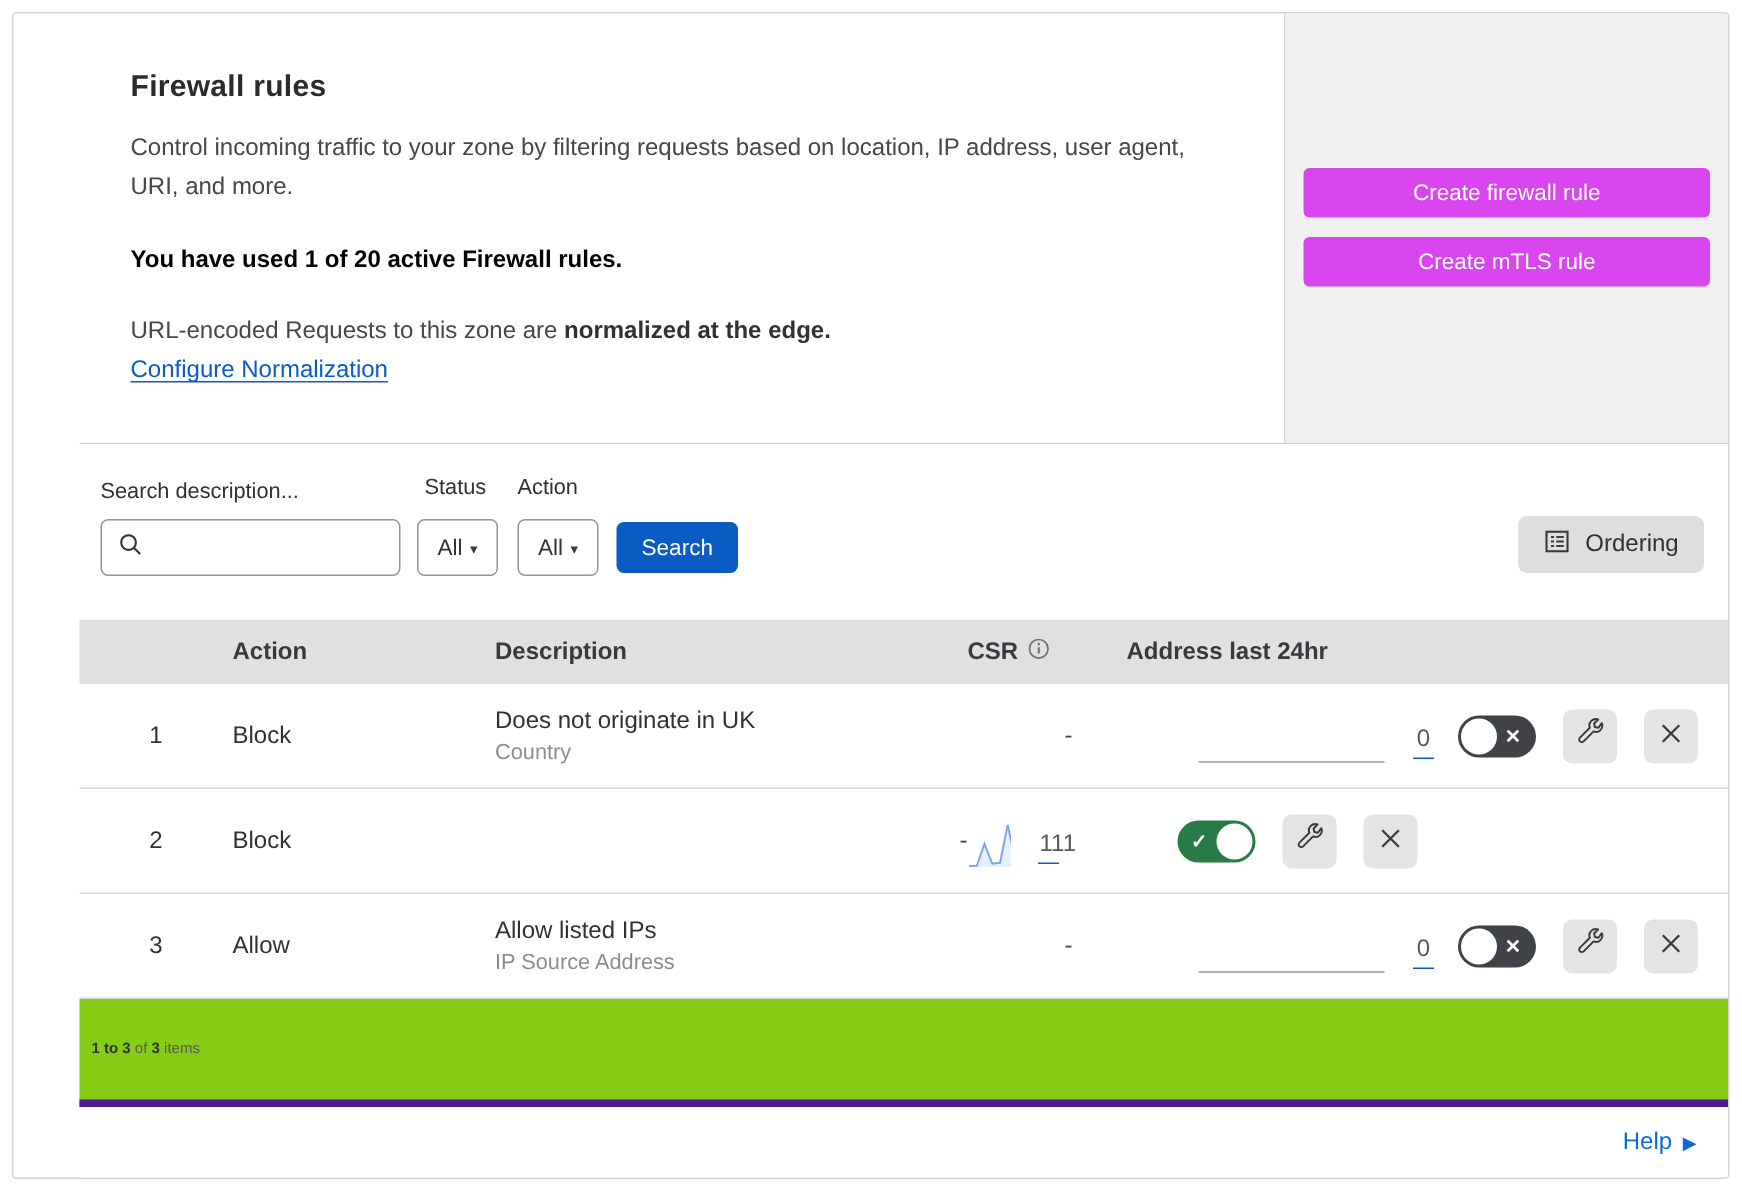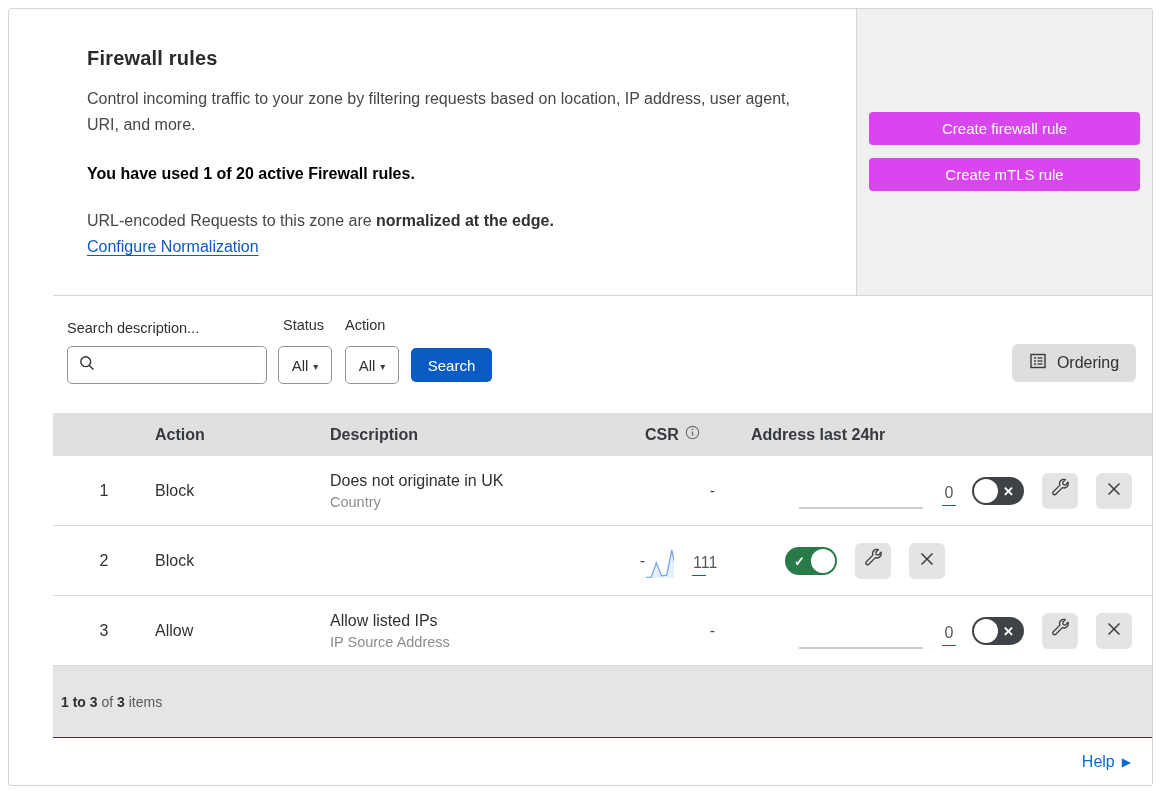--- a/index.html
+++ b/index.html
@@ -86,21 +86,21 @@
   .toggle.off .mark-x { display:block; right:10px; }
   .toggle.on { background:#287a46; }
   .toggle.on .knob { right:2px; }
   .toggle.on .mark-check { display:block; left:9px; }
 
   .icon-btn { width:36px; height:36px; border:none; border-radius:6px; background:#e4e4e4;
               display:flex; align-items:center; justify-content:center; cursor:pointer; flex:none; }
 
   
   .items-row { height:72px; flex:none; display:flex; align-items:center; padding-left:8px;
-               font-size:14px; color:#595959; border-bottom:1px solid #4c1d95; background:#e5e5e5; }
+               font-size:10px; color:#595959; border-bottom:5px solid #4c1d95; background:#84cc16; }
   .items-row b { color:#313131; }
   .help-bar { flex:1; display:flex; align-items:center; justify-content:flex-end; padding-right:21px; background:#fff; }
   .help-link { display:flex; align-items:center; gap:7px; color:#0b6ad4; font-size:16px; cursor:pointer; text-decoration:none; }
   .help-link .tri { font-size:12px; }
 </style>
 </head>
 <body>
 
 <div class="outer">
 

